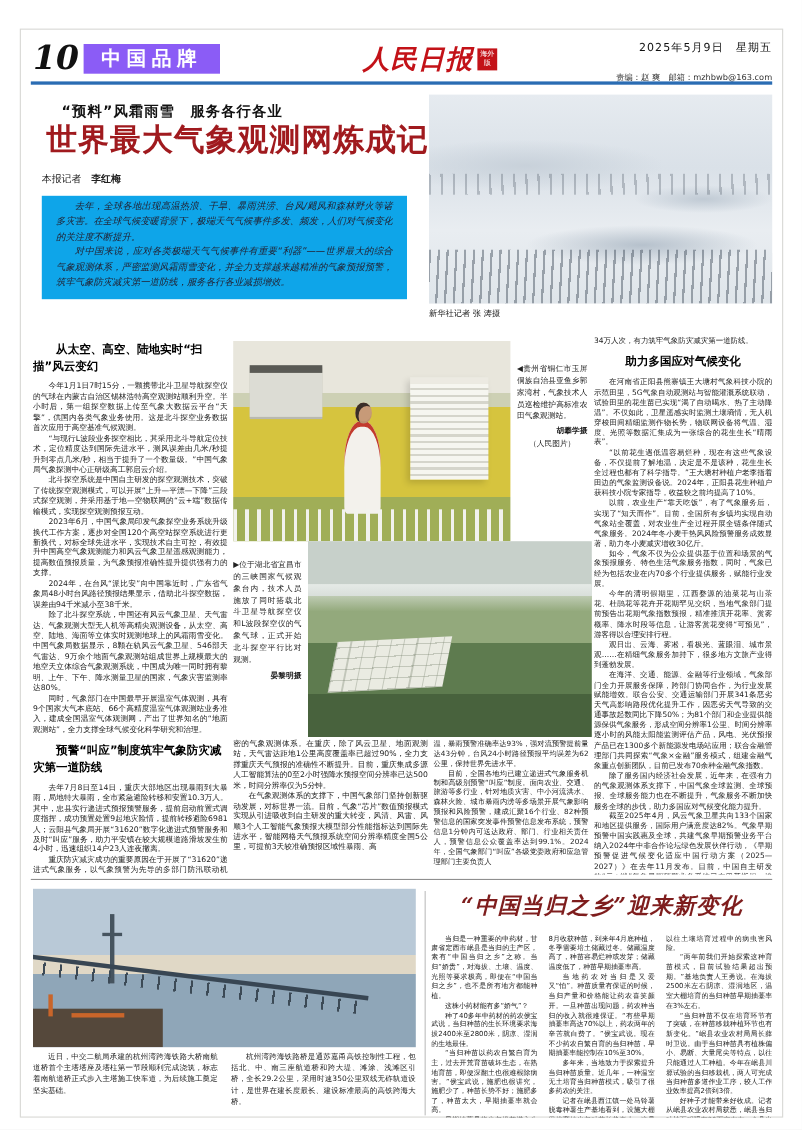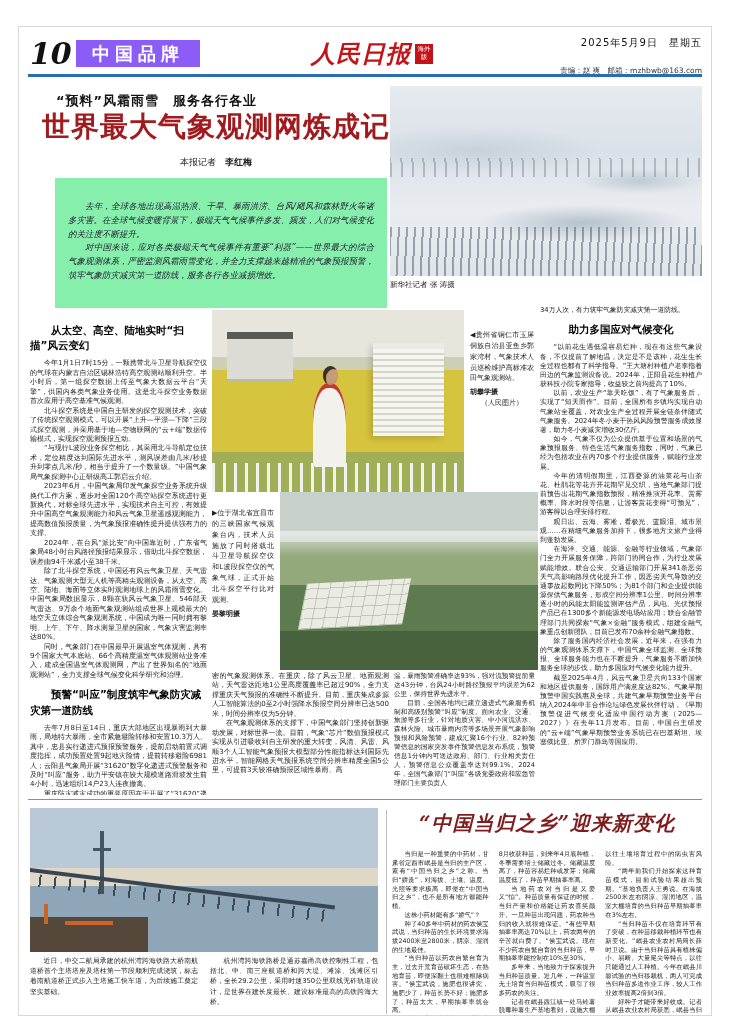--- a/index.html
+++ b/index.html
@@ -4,37 +4,37 @@
 <style>
   html,body{margin:0;padding:0;background:#f3f3f1;}
   .page{position:relative;width:729px;height:1027px;background:#fff;margin:0 auto;
         font-family:"DejaVu Sans","Liberation Sans",sans-serif;color:#1a1a1a;overflow:hidden;}
   .frame{position:absolute;left:18px;top:26px;width:692px;height:988px;border:1px solid #d8d8d4;}
 
   
   .pageno{position:absolute;left:30px;top:36px;font:italic 900 30px "DejaVu Serif",serif;color:#111;}
   .section-box{position:absolute;left:76px;top:40px;height:27px;line-height:27px;padding:0 16px;
                background:#8b5cf6;color:#fff;font-size:18px;font-weight:bold;letter-spacing:5px;}
-  .masthead{position:absolute;left:292px;top:38px;width:160px;display:flex;align-items:center;justify-content:center;gap:4px;}
+  .masthead{position:absolute;left:292px;top:38px;width:160px;display:flex;align-items:center;justify-content:flex-end;gap:4px;}
   .masthead-name{font:italic 900 24px "DejaVu Serif",serif;color:#c31218;letter-spacing:1px;}
   .masthead-badge{width:16px;background:#c31218;color:#fff;font-size:6.5px;line-height:1.2;
                   text-align:center;padding:2px 1px;word-break:break-all;}
   .dateblock{position:absolute;left:500px;top:36px;width:202px;text-align:right;}
   .dateline{font-size:10px;color:#111;letter-spacing:1px;}
   .editorline{font-size:7.5px;color:#333;margin-top:16px;}
   .head-rule{position:absolute;left:28px;top:74px;width:674px;height:3px;background:#2a6cb3;}
 
   
   .kicker{position:absolute;left:56px;top:92px;font-size:13px;font-weight:bold;letter-spacing:1px;color:#111;}
   .main-title{position:absolute;left:38px;top:108px;width:356px;text-align:center;
               font:900 28px "DejaVu Serif",serif;color:#a01a1e;letter-spacing:1px;}
-  .byline{position:absolute;left:38px;top:156px;width:356px;text-align:center;font-size:9px;color:#222;}
+  .byline{position:absolute;left:38px;top:156px;width:356px;text-align:left;font-size:9px;color:#222;}
   .byline b{margin-left:6px;}
-  .intro-box{position:absolute;left:55px;top:178px;width:306px;height:86px;background:#86efac;
-             padding:22px 13px;font-size:8.5px;font-style:italic;line-height:1.62;color:#223;overflow:hidden;}
+  .intro-box{position:absolute;left:38px;top:178px;width:306px;height:86px;background:#0ea5e9;
+             padding:4px 13px;font-size:8.5px;font-style:italic;line-height:1.62;color:#223;overflow:hidden;}
   .intro-box p{margin:0;text-indent:2em;text-align:justify;}
 
   
   .photo{position:absolute;overflow:hidden;}
   .photo-top{left:390px;top:86px;width:312px;height:190px;
     background:
       radial-gradient(ellipse 150px 26px at 62% 72%, #b6c1cc 0%, rgba(182,193,204,0) 70%),
       radial-gradient(ellipse 180px 34px at 28% 34%, #c8d1da 0%, rgba(200,209,218,0) 70%),
       radial-gradient(ellipse 90px 18px at 80% 50%, #c0cad4 0%, rgba(192,202,212,0) 70%),
       linear-gradient(180deg,#e6ebf0 0%,#dae1e8 35%,#e9edf1 65%,#dfe5ea 100%);}
@@ -77,34 +77,34 @@
   .br-pylon{position:absolute;left:20%;top:16%;width:4px;height:44%;background:#46545f;}
   .br-pylon::after{content:"";position:absolute;left:-7px;top:26%;width:18px;height:3px;background:#46545f;}
   .br-site{position:absolute;left:0;bottom:0;width:34%;height:24%;background:#55483b;}
   .br-site::before{content:"";position:absolute;left:12%;top:-40%;width:4px;height:60%;background:#c9652a;}
   .br-site::after{content:"";position:absolute;left:30%;top:10%;width:40%;height:4px;background:#c9652a;}
 
   
   .side-caption{position:absolute;font-size:7px;line-height:1.55;color:#222;text-align:justify;}
   .cap1{left:470px;top:330px;width:64px;}
   .cap2{left:212px;top:508px;width:62px;}
-  .side-caption .credit{display:block;text-align:left;font-weight:bold;text-indent:0;margin-top:3px;}
+  .side-caption .credit{display:block;text-align:right;font-weight:bold;text-indent:0;margin-top:3px;}
   .side-caption .credit2{display:block;text-align:center;text-indent:0;}
 
   
   .col{position:absolute;overflow:hidden;}
   .bodytext{font-size:7px;line-height:1.35;color:#1b1b1b;}
   .col1{left:30px;top:308px;width:177px;height:487px;}
   .col2b{left:212px;top:672px;width:177px;height:121px;}
   .col3b{left:394px;top:672px;width:141px;height:121px;font-size:6.6px;}
   .col4{left:540px;top:306px;width:162px;height:489px;font-size:6.8px;}
   .para{margin:0;text-indent:2em;text-align:justify;}
   .noindent-first .para:first-child{text-indent:0;}
   .subhead{font-size:10.5px;font-weight:bold;line-height:1.45;margin:7px 0 6px;text-indent:2em;color:#000;}
-  .subhead.first{margin-top:15px;}
+  .subhead.first{margin-top:3px;}
   .subhead.centered{text-align:center;text-indent:0;}
   .cont-line{margin:0;text-indent:0;text-align:justify;}
 
   
   .mid-rule{position:absolute;left:28px;top:799px;width:674px;height:1px;background:#8f8f8f;}
   .vert-rule{position:absolute;left:386px;top:810px;width:1px;height:204px;background:#bdbdbd;}
   .bridge-caption{position:absolute;left:30px;top:956px;width:348px;height:58px;
       column-count:2;column-gap:12px;font-size:6.8px;line-height:1.5;color:#222;overflow:hidden;}
   .bottom-title{position:absolute;left:392px;top:810px;width:310px;text-align:center;
       font:italic 900 20px "DejaVu Serif",serif;color:#7e1d1d;letter-spacing:1px;}
@@ -142,22 +142,22 @@
 
   <div class="photo photo-top"></div>
   <div class="caption-row">
     <span class="caption-credit">新华社记者 张 涛摄</span>
   </div>
 
   <div class="col col1 bodytext">
     <div class="subhead first">从太空、高空、陆地实时“扫描”风云变幻</div>
     <div>
         <p class="para">今年1月1日7时15分，一颗携带北斗卫星导航探空仪的气球在内蒙古自治区锡林浩特高空观测站顺利升空。半小时后，第一组探空数据上传至气象大数据云平台“天擎”，供国内各类气象业务使用。这是北斗探空业务数据首次应用于高空基准气候观测。</p>
+        <p class="para">“与现行L波段业务探空相比，其采用北斗导航定位技术，定位精度达到国际先进水平，测风误差由几米/秒提升到零点几米/秒，相当于提升了一个数量级。”中国气象局气象探测中心正研级高工郭启云介绍。</p>
         <p class="para">北斗探空系统是中国自主研发的探空观测技术，突破了传统探空观测模式，可以开展“上升—平漂—下降”三段式探空观测，并采用基于地—空物联网的“云+端”数据传输模式，实现探空观测预报互动。</p>
-        <p class="para">“与现行L波段业务探空相比，其采用北斗导航定位技术，定位精度达到国际先进水平，测风误差由几米/秒提升到零点几米/秒，相当于提升了一个数量级。”中国气象局气象探测中心正研级高工郭启云介绍。</p>
         <p class="para">2023年6月，中国气象局印发气象探空业务系统升级换代工作方案，逐步对全国120个高空站探空系统进行更新换代，对标全球先进水平，实现技术自主可控，有效提升中国高空气象观测能力和风云气象卫星遥感观测能力，提高数值预报质量，为气象预报准确性提升提供强有力的支撑。</p>
         <p class="para">2024年，在台风“派比安”向中国靠近时，广东省气象局48小时台风路径预报结果显示，借助北斗探空数据，误差由94千米减小至38千米。</p>
         <p class="para">除了北斗探空系统，中国还有风云气象卫星、天气雷达、气象观测大型无人机等高精尖观测设备，从太空、高空、陆地、海面等立体实时观测地球上的风霜雨雪变化。中国气象局数据显示，8颗在轨风云气象卫星、546部天气雷达、9万余个地面气象观测站组成世界上规模最大的地空天立体综合气象观测系统，中国成为唯一同时拥有黎明、上午、下午、降水测量卫星的国家，气象灾害监测率达80%。</p>
         <p class="para">同时，气象部门在中国最早开展温室气体观测，具有9个国家大气本底站、66个高精度温室气体观测站业务准入，建成全国温室气体观测网，产出了世界知名的“地面观测站”，全力支撑全球气候变化科学研究和治理。</p>
       </div>
     <div class="subhead">预警“叫应”制度筑牢气象防灾减灾第一道防线</div>
     <div>
         <p class="para">去年7月8日至14日，重庆大部地区出现暴雨到大暴雨，局地特大暴雨，全市紧急避险转移和安置10.3万人。其中，忠县实行递进式预报预警服务，提前启动前置式调度指挥，成功预置处置9起地灾险情，提前转移避险6981人；云阳县气象局开展“31620”数字化递进式预警服务和及时“叫应”服务，助力平安镇在较大规模道路滑坡发生前4小时，迅速组织14户23人连夜撤离。</p>
         <p class="para">重庆防灾减灾成功的重要原因在于开展了“31620”递进式气象服务，以气象预警为先导的多部门防汛联动机制，以及市、区县、镇街、村社/网格4级及时响应的机制。“31620”递进式气象服务，就是在灾害性天气来临前3天发布重要气象信息专报，提前1天发布每日气象要讯，提前6小时发布气象预警/预警信号，提前2小时发布气象警报，“0小时”开展叫应通报。</p>
       </div>
@@ -188,20 +188,21 @@
     </div>
   <div class="col col3b bodytext noindent-first">
       <p class="para">温，暴雨预警准确率达93%，强对流预警提前量达43分钟，台风24小时路径预报平均误差为62公里，保持世界先进水平。</p>
       <p class="para">目前，全国各地均已建立递进式气象服务机制和高级别预警“叫应”制度。面向农业、交通、旅游等多行业，针对地质灾害、中小河流洪水、森林火险、城市暴雨内涝等多场景开展气象影响预报和风险预警，建成汇聚16个行业、82种预警信息的国家突发事件预警信息发布系统，预警信息1分钟内可送达政府、部门、行业相关责任人，预警信息公众覆盖率达到99.1%。2024年，全国气象部门“叫应”各级党委政府和应急管理部门主要负责人</p>
     </div>
 
   <div class="col col4 bodytext">
     <p class="cont-line">34万人次，有力筑牢气象防灾减灾第一道防线。</p>
     <div class="subhead centered">助力多国应对气候变化</div>
     <div>
+        <p class="para">在河南省正阳县熊寨镇王大塘村气象科技小院的示范田里，5G气象自动观测站与智能灌溉系统联动，试验田里的花生苗已实现“渴了自动喝水、热了主动降温”。不仅如此，卫星遥感实时监测土壤墒情，无人机穿梭田间精细监测作物长势，物联网设备将气温、湿度、光照等数据汇集成为一张综合的花生生长“晴雨表”。</p>
         <p class="para">“以前花生遇低温容易烂种，现在有这些气象设备，不仅提前了解地温，决定是不是该种，花生生长全过程也都有了科学指导。”王大塘村种植户老李指着田边的气象监测设备说。2024年，正阳县花生种植户获科技小院专家指导，收益较之前均提高了10%。</p>
         <p class="para">以前，农业生产“靠天吃饭”，有了气象服务后，实现了“知天而作”。目前，全国所有乡镇均实现自动气象站全覆盖，对农业生产全过程开展全链条伴随式气象服务。2024年冬小麦干热风风险预警服务成效显著，助力冬小麦减灾增收30亿斤。</p>
         <p class="para">如今，气象不仅为公众提供基于位置和场景的气象预报服务、特色生活气象服务指数，同时，气象已经为包括农业在内70多个行业提供服务，赋能行业发展。</p>
         <p class="para">今年的清明假期里，江西婺源的油菜花与山茶花、杜鹃花等花卉开花期罕见交织，当地气象部门提前预告出花期气象指数预报，精准推演开花率、赏雾概率、降水时段等信息，让游客赏花变得“可预见”，游客得以合理安排行程。</p>
         <p class="para">观日出、云海、雾凇，看极光、蓝眼泪、城市景观……在精细气象服务加持下，很多地方文旅产业得到蓬勃发展。</p>
         <p class="para">在海洋、交通、能源、金融等行业领域，气象部门全力开展服务保障，跨部门协同合作，为行业发展赋能增效。联合公安、交通运输部门开展341条恶劣天气高影响路段优化提升工作，因恶劣天气导致的交通事故起数同比下降50%；为81个部门和企业提供能源保供气象服务，形成空间分辨率1公里、时间分辨率逐小时的风能太阳能监测评估产品，风电、光伏预报产品已在1300多个新能源发电场站应用；联合金融管理部门共同探索“气象×金融”服务模式，组建金融气象重点创新团队，目前已发布70余种金融气象指数。</p>
         <p class="para">除了服务国内经济社会发展，近年来，在强有力的气象观测体系支撑下，中国气象全球监测、全球预报、全球服务能力也在不断提升，气象服务不断加快服务全球的步伐，助力多国应对气候变化能力提升。</p>
         <p class="para">截至2025年4月，风云气象卫星共向133个国家和地区提供服务，国际用户满意度达82%。气象早期预警中国实践惠及全球，共建气象早期预警业务平台纳入2024年中非合作论坛绿色发展伙伴行动，《早期预警促进气候变化适应中国行动方案（2025—2027）》在去年11月发布。目前，中国自主研发的“云+端”气象早期预警业务系统已在巴基斯坦、埃塞俄比亚、所罗门群岛等国应用。</p>
       </div>
   </div>

